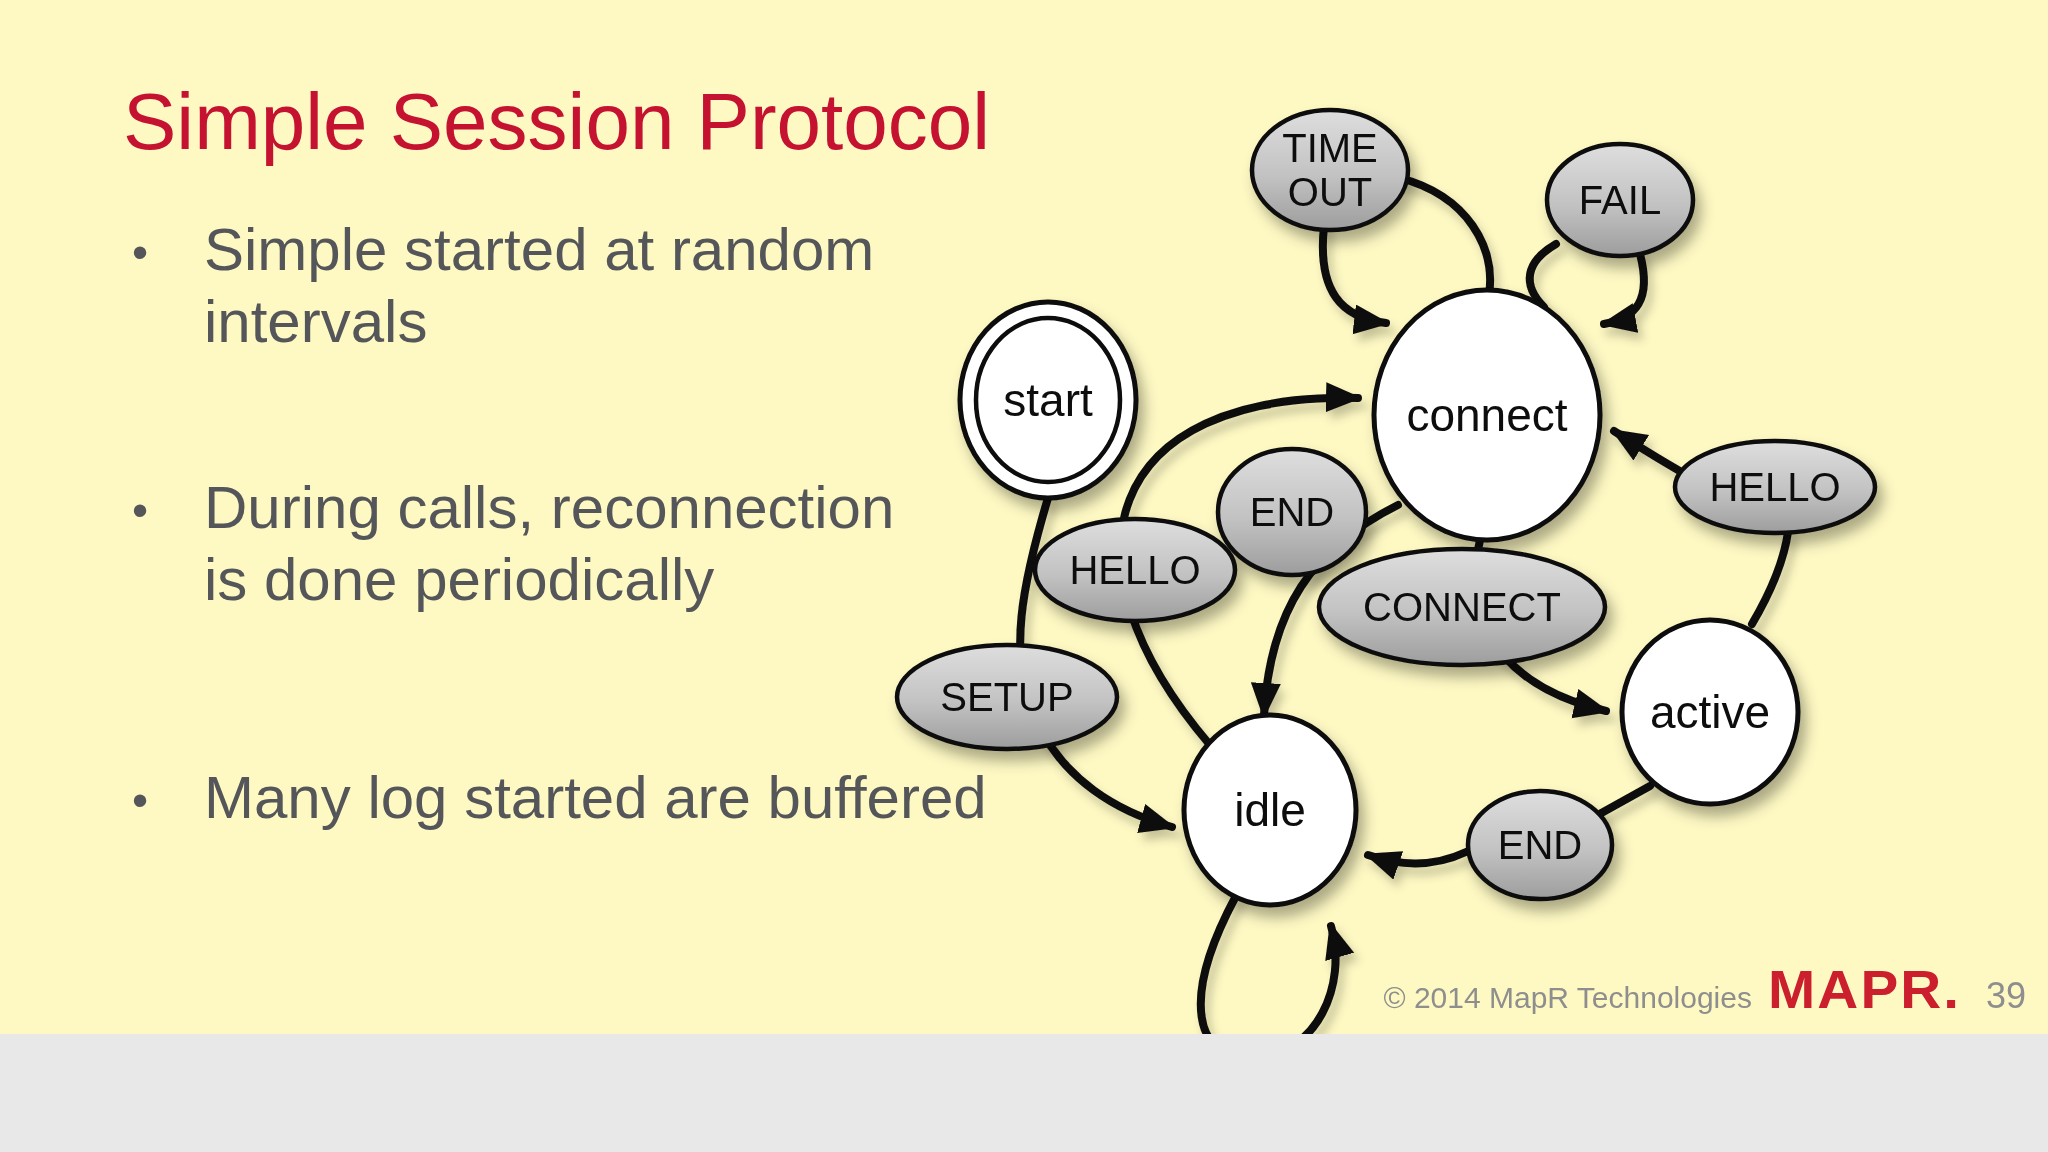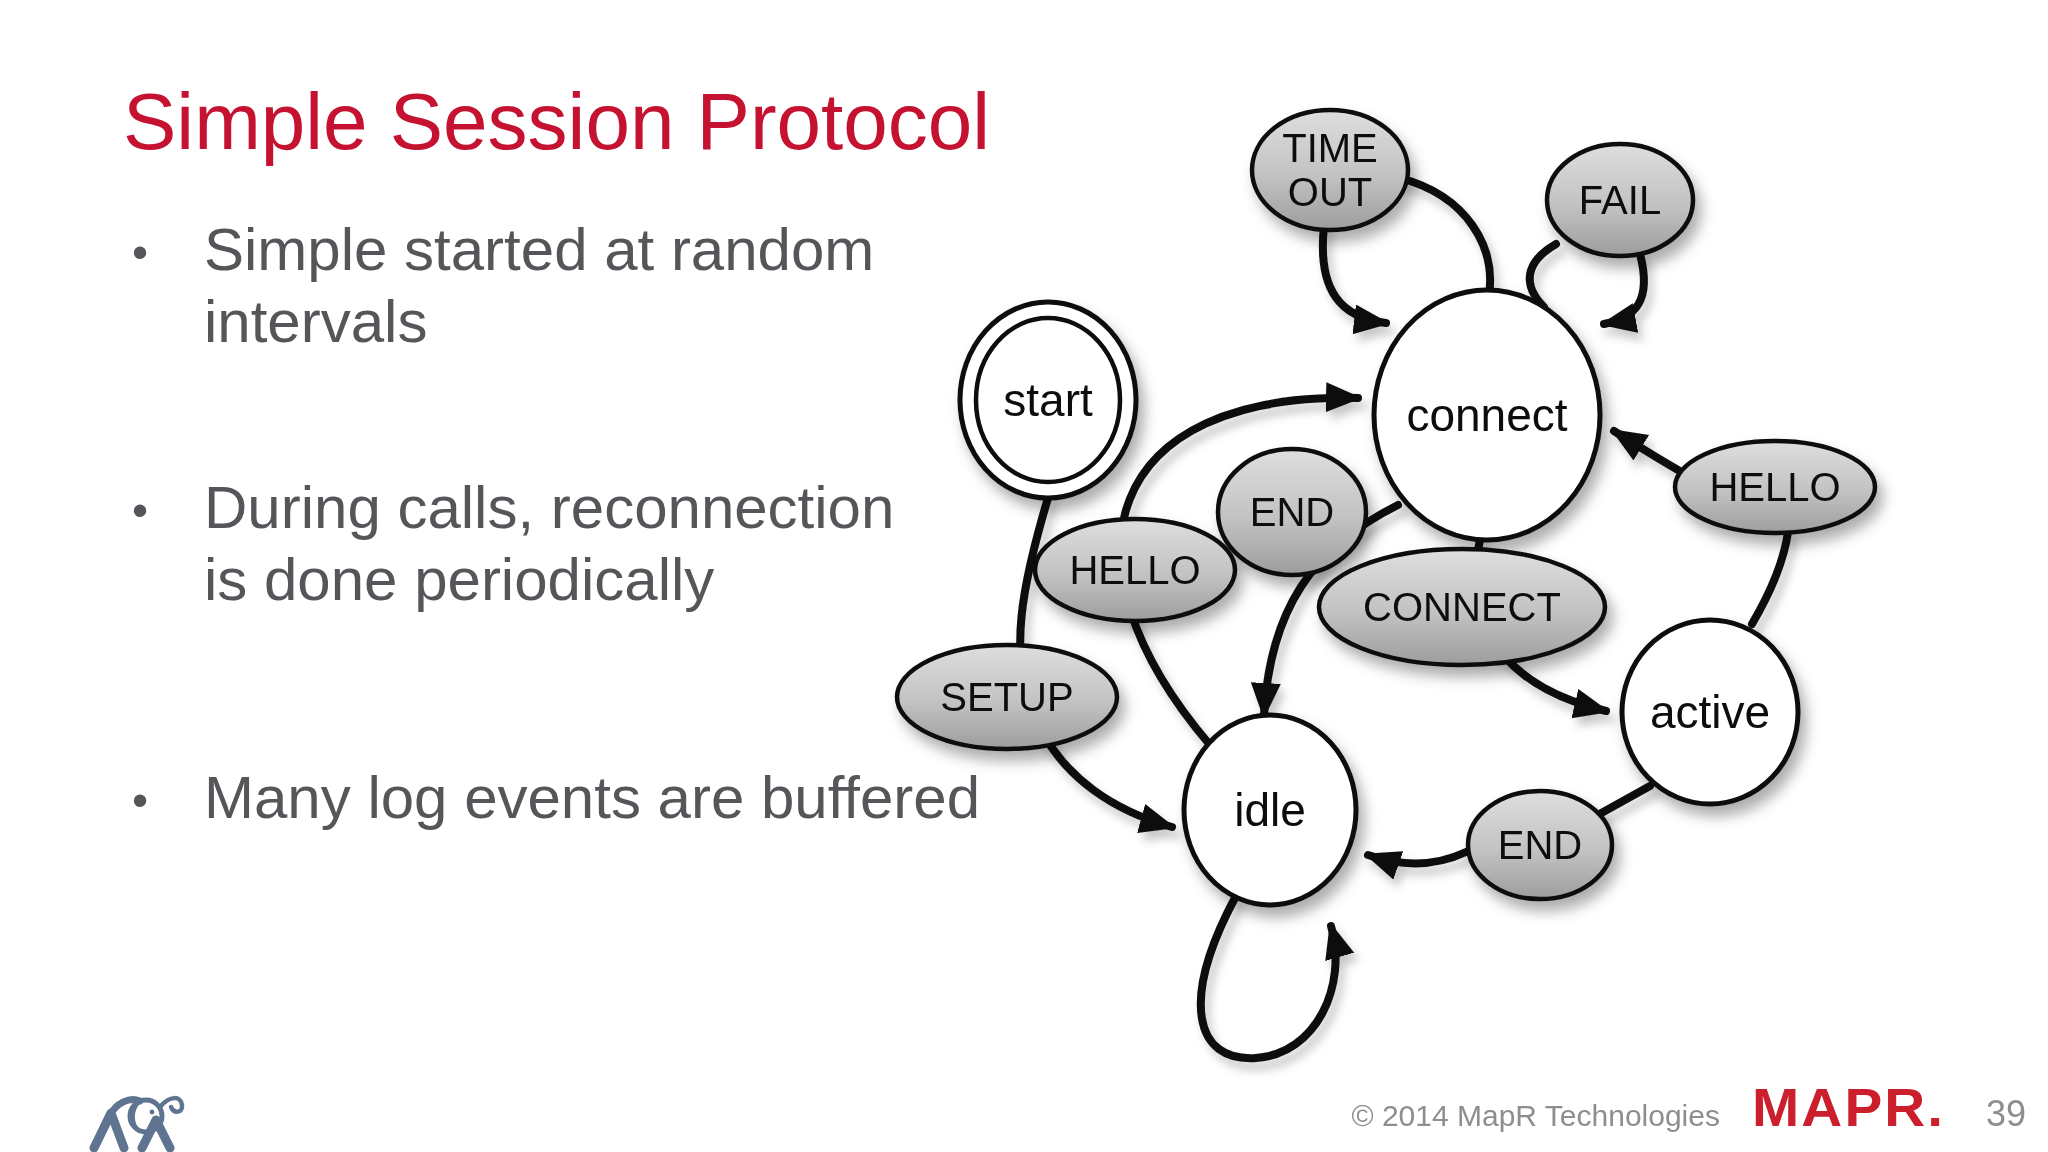--- a/index.html
+++ b/index.html
@@ -1,33 +1,33 @@
 <!DOCTYPE html>
 <html><head>
 <meta charset="utf-8">
 <style>
   html,body{margin:0;padding:0;background:#e8e8e8;}
   #slide{
-    position:relative;width:2048px;height:1152px;background:#ffffff;
+    position:relative;width:2048px;height:1034px;background:#fef9c3;
     font-family:"Liberation Sans",sans-serif;overflow:hidden;
   }
   .title{
     position:absolute;left:123px;top:76px;
     font-size:80px;line-height:1.15;color:#c41230;letter-spacing:0px;
     white-space:nowrap;
   }
   .bullets{position:absolute;left:204px;top:0;width:1000px;}
   .bullet{position:absolute;left:0;color:#555659;font-size:60px;line-height:72px;}
   .bullet .dot{
     position:absolute;left:-72px;top:2px;font-size:46px;color:#555659;
   }
   .bullet .line{white-space:nowrap;}
   .b1{top:214px;} .b2{top:472px;} .b3{top:762px;}
   .footer{
-    position:absolute;right:22px;bottom:14px;display:flex;align-items:baseline;gap:32px;
+    position:absolute;right:22px;bottom:14px;display:flex;align-items:baseline;gap:16px;
   }
   .copyright{font-size:30px;color:#8e8e8e;white-space:nowrap;}
   .brand{
     font-size:54px;font-weight:800;color:#cc1f2d;letter-spacing:2px;
     transform:scaleX(1.05);transform-origin:left bottom;white-space:nowrap;
   }
   .pagenum{font-size:36px;color:#8e8e8e;margin-left:18px;}
   .elephant{position:absolute;left:86px;top:1076px;}
   svg.diagram{position:absolute;left:0;top:0;}
   .state-label{font-size:46px;fill:#0d0d0d;}
@@ -47,21 +47,21 @@
       <div class="line">Simple started at random</div>
       <div class="line">intervals</div>
     </div>
     <div class="bullet b2">
       <span class="dot">•</span>
       <div class="line">During calls, reconnection</div>
       <div class="line">is done periodically</div>
     </div>
     <div class="bullet b3">
       <span class="dot">•</span>
-      <div class="line">Many log events are buffered</div>
+      <div class="line">Many log started are buffered</div>
     </div>
   </div>
 
   <svg class="diagram" width="2048" height="1152" viewBox="0 0 2048 1152">
     <defs>
       <linearGradient id="grayGrad" x1="0" y1="0" x2="0" y2="1">
         <stop offset="0" stop-color="#dedede"></stop>
         <stop offset="0.55" stop-color="#c2c2c2"></stop>
         <stop offset="1" stop-color="#9d9d9e"></stop>
       </linearGradient>

